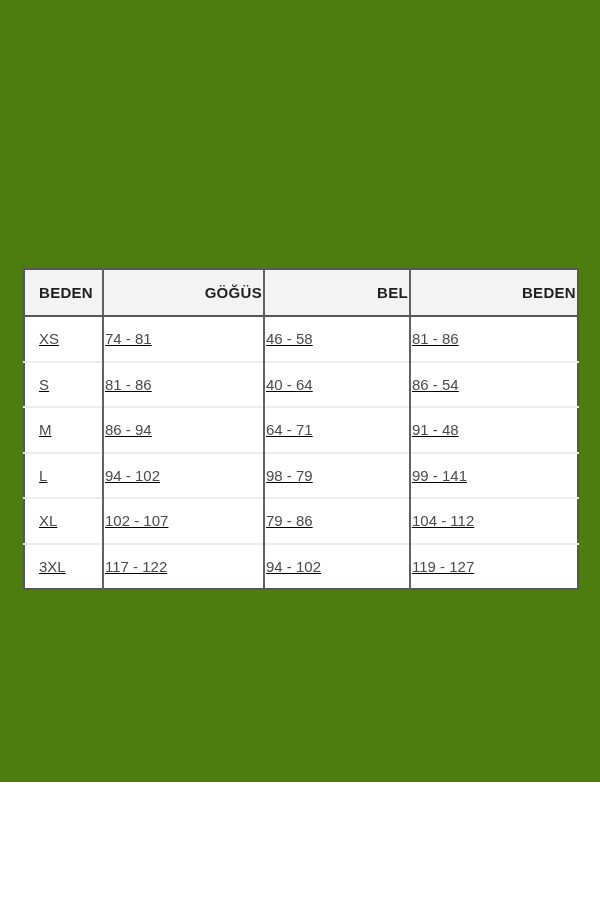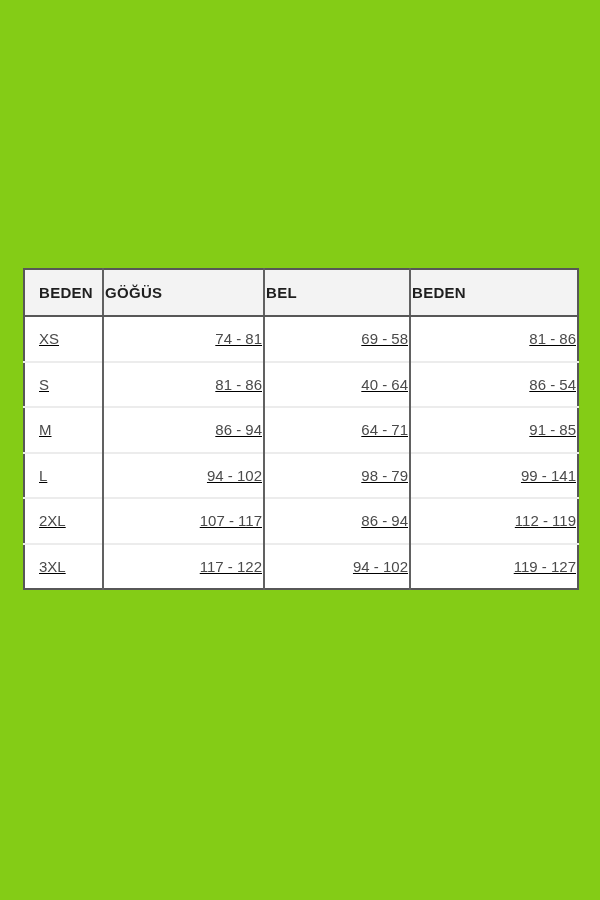--- a/index.html
+++ b/index.html
@@ -4,22 +4,22 @@
 <style>
   html, body {
     margin: 0;
     padding: 0;
     background: #ffffff;
     font-family: "Liberation Sans", sans-serif;
   }
   .page {
     position: relative;
     width: 600px;
-    height: 900px;
-    background: #84cc16;
+    height: 782px;
+    background: #4d7c0f;
     overflow: hidden;
   }
   table.size-chart {
     position: absolute;
     left: 23px;
     top: 268px;
     width: 554px;
     border-collapse: collapse;
     table-layout: fixed;
     border: 2px solid #575757;
@@ -30,37 +30,37 @@
   col.c-basen { width: 168px; }
 
   thead tr {
     background: #f3f3f3;
     height: 47px;
   }
   thead th {
     font-size: 15px;
     font-weight: 700;
     color: #1f1f1f;
-    text-align: left;
+    text-align: right;
     letter-spacing: 0.3px;
     border-bottom: 2px solid #575757;
   }
   th + th, td + td {
     border-left: 2px solid #616161;
   }
   tbody tr {
     background: #ffffff;
     height: 45.5px;
     text-decoration: underline;
   }
   tbody td {
     font-size: 15px;
     font-weight: 400;
     color: #4a4a4a;
-    text-align: right;
+    text-align: left;
     border-top: 2px solid #ececec;
   }
   th:first-child, td:first-child {
     text-align: left;
     padding-left: 14px;
   }
 </style>
 </head>
 <body>
 
@@ -77,46 +77,46 @@
         <th>BEDEN</th>
         <th>GÖĞÜS</th>
         <th>BEL</th>
         <th>BEDEN</th>
       </tr>
     </thead>
     <tbody>
       <tr>
         <td>XS</td>
         <td>74 - 81</td>
-        <td>69 - 58</td>
+        <td>46 - 58</td>
         <td>81 - 86</td>
       </tr>
       <tr>
         <td>S</td>
         <td>81 - 86</td>
         <td>40 - 64</td>
         <td>86 - 54</td>
       </tr>
       <tr>
         <td>M</td>
         <td>86 - 94</td>
         <td>64 - 71</td>
-        <td>91 - 85</td>
+        <td>91 - 48</td>
       </tr>
       <tr>
         <td>L</td>
         <td>94 - 102</td>
         <td>98 - 79</td>
         <td>99 - 141</td>
       </tr>
       <tr>
-        <td>2XL</td>
-        <td>107 - 117</td>
-        <td>86 - 94</td>
-        <td>112 - 119</td>
+        <td>XL</td>
+        <td>102 - 107</td>
+        <td>79 - 86</td>
+        <td>104 - 112</td>
       </tr>
       <tr>
         <td>3XL</td>
         <td>117 - 122</td>
         <td>94 - 102</td>
         <td>119 - 127</td>
       </tr>
     </tbody>
   </table>
 </div>

